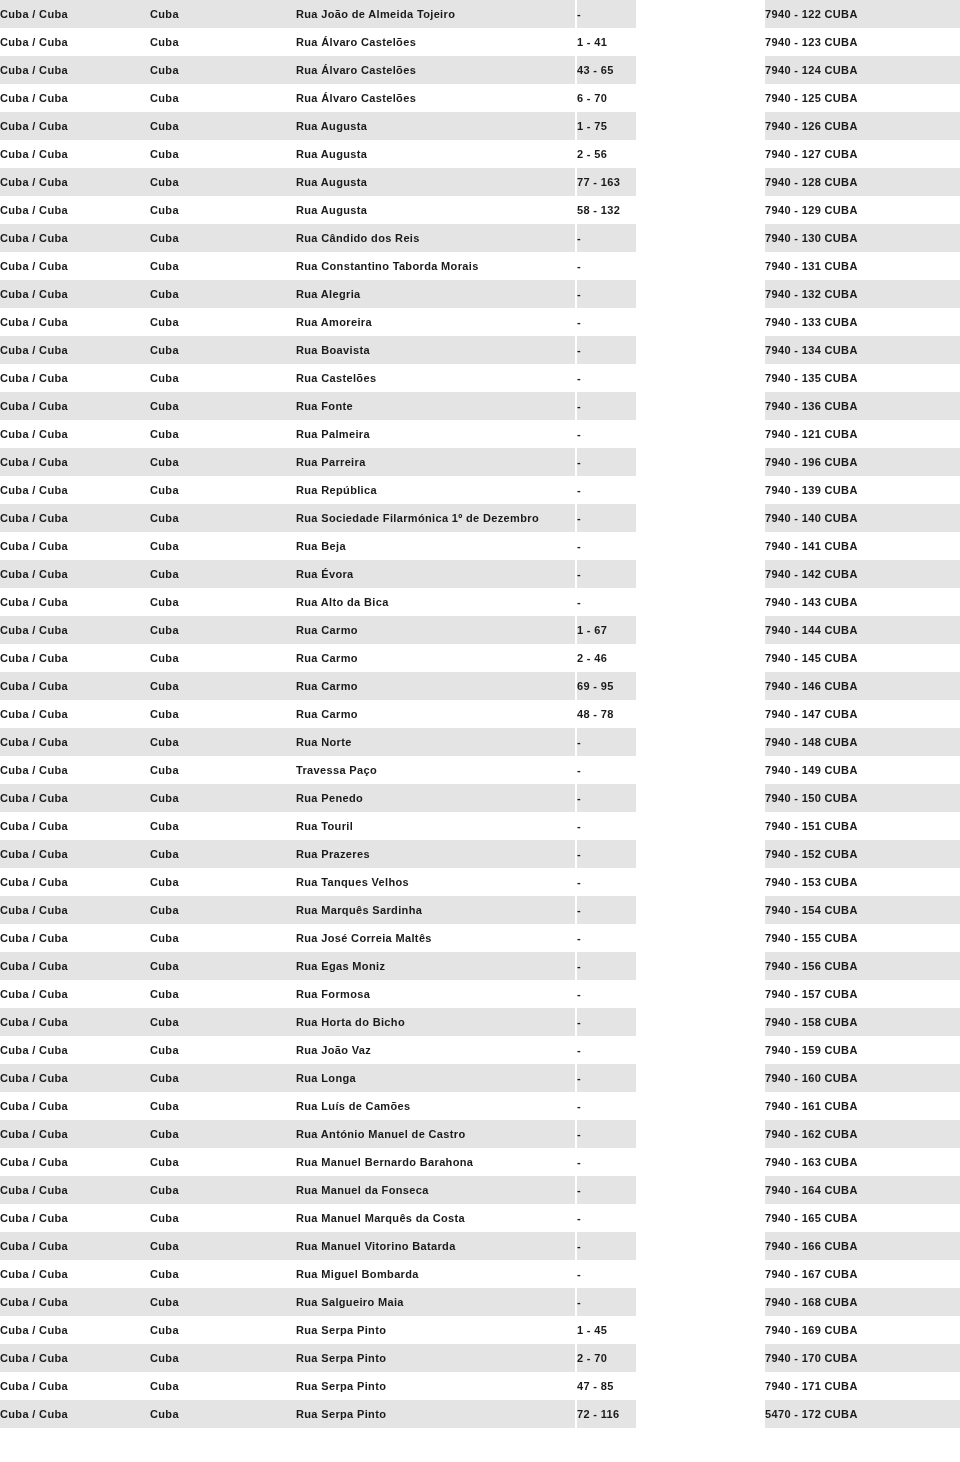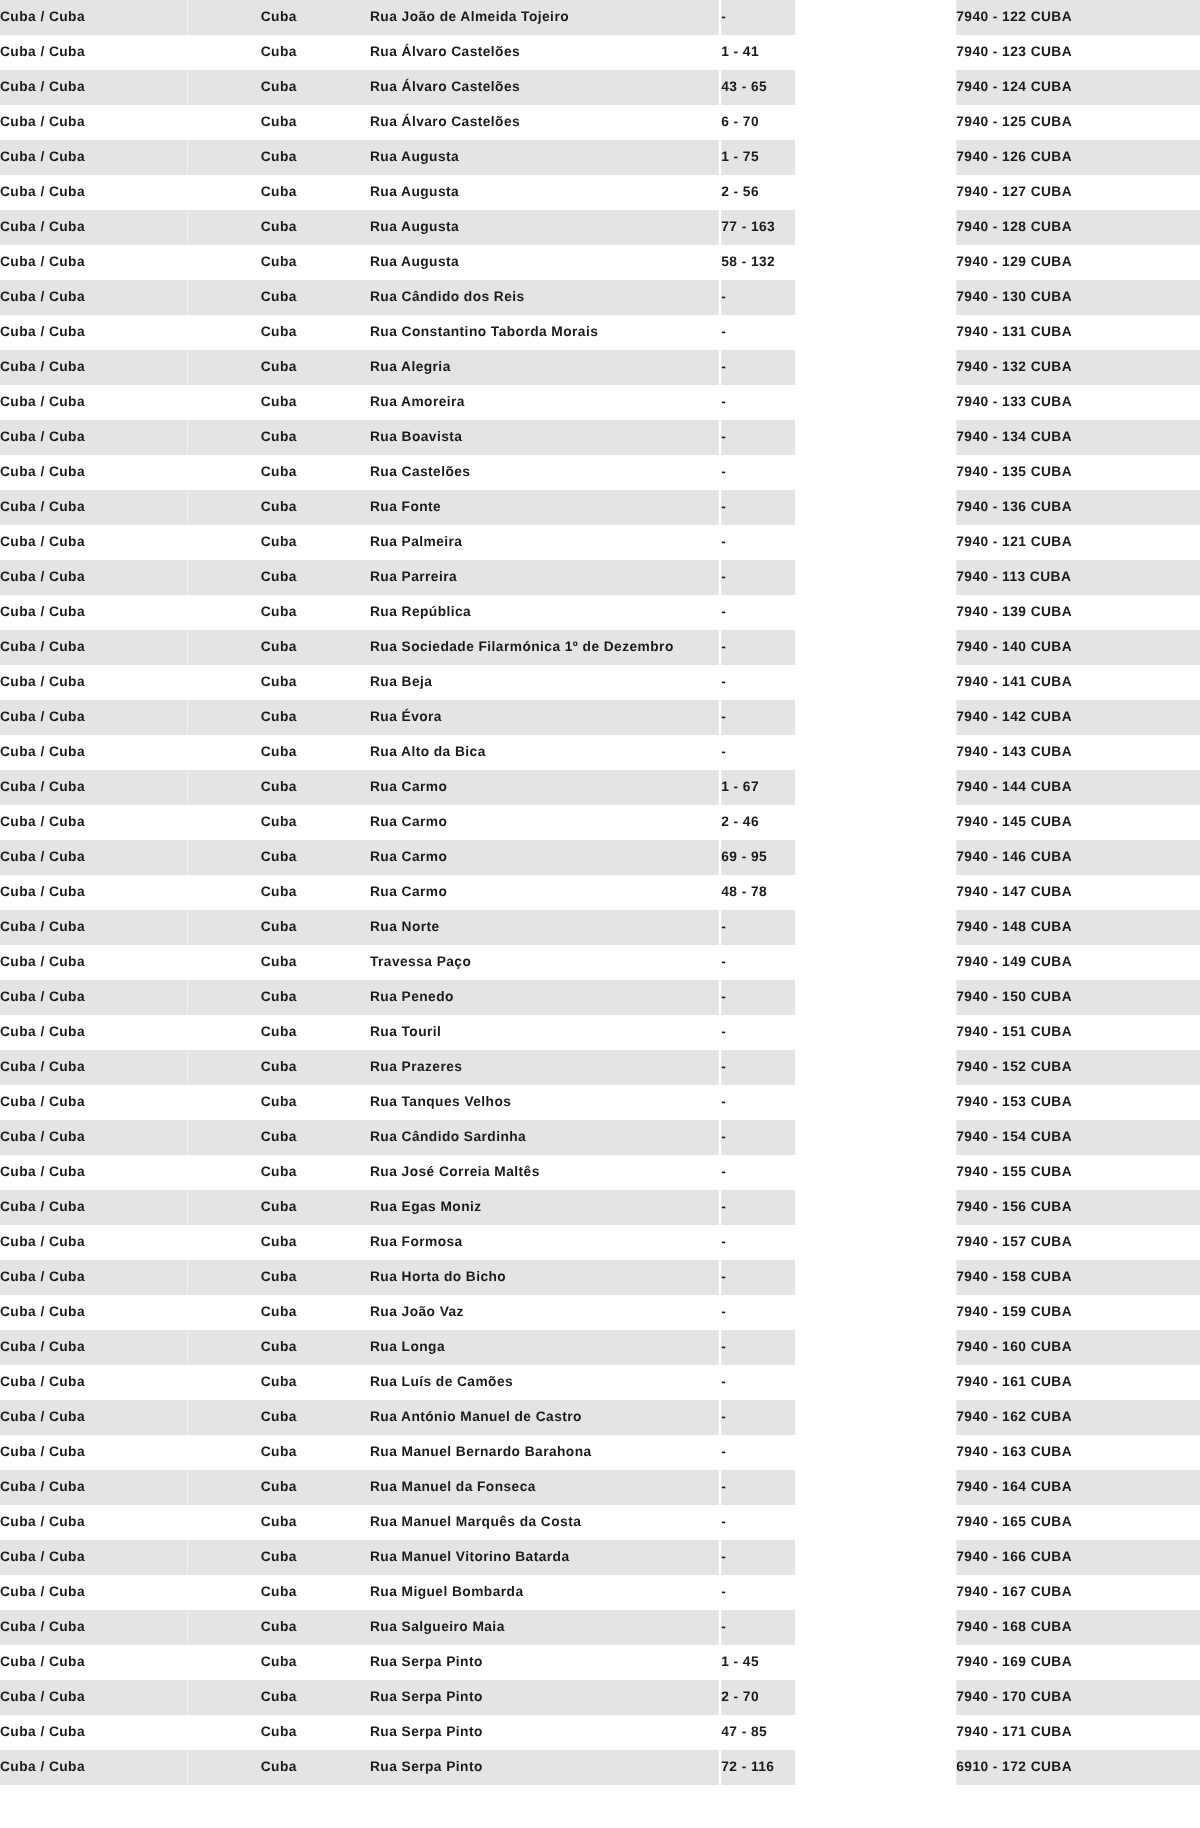--- a/index.html
+++ b/index.html
@@ -30,21 +30,21 @@
   }
   
   col.c-locality   { width: 150px; }
   col.c-parish     { width: 146px; }
   col.c-street     { width: 280px; }
   col.c-numbers    { width: 60px; }
   col.c-spacer     { width: 128px; }
   col.c-postal     { width: 196px; }
 
   td.cell-locality { padding-left: 4px; margin-top: 12px; }
-  td.cell-parish   { padding-left: 2px; text-align: center; }
+  td.cell-parish   { padding-left: 2px; }
   td.cell-street   { padding-left: 4px; padding-right: 14px; }
   td.cell-numbers  { padding-left: 0px; }
   td.cell-spacer   { padding: 0; }
   td.cell-postal   { padding-left: 0px; margin-top: 16px; }
 
   
   tr.row-shaded td.shade { background: #e4e4e4; }
 
   
   td.gutter-left  { border-left: 2px solid #ffffff; }
@@ -394,21 +394,21 @@
         <td class="cell-street shade">
           <span class="street-wrap">Rua Parreira</span>
         </td>
         <td class="cell-numbers shade gutter-left">
           <span class="street-wrap">-</span>
         </td>
         <td class="cell-spacer">
           <span class="street-wrap"></span>
         </td>
         <td class="cell-postal shade gutter-left">
-          <span class="street-wrap">7940 - 113 CUBA</span>
+          <span class="street-wrap">7940 - 196 CUBA</span>
         </td>
       </tr>
       <tr>
         <td class="cell-locality shade">
           <span class="street-wrap">Cuba / Cuba</span>
         </td>
         <td class="cell-parish shade">
           <span class="street-wrap">Cuba</span>
         </td>
         <td class="cell-street shade">
@@ -705,21 +705,21 @@
         </td>
       </tr>
       <tr class="row-shaded">
         <td class="cell-locality shade">
           <span class="street-wrap">Cuba / Cuba</span>
         </td>
         <td class="cell-parish shade">
           <span class="street-wrap">Cuba</span>
         </td>
         <td class="cell-street shade">
-          <span class="street-wrap">Rua Cândido Sardinha</span>
+          <span class="street-wrap">Rua Marquês Sardinha</span>
         </td>
         <td class="cell-numbers shade gutter-left">
           <span class="street-wrap">-</span>
         </td>
         <td class="cell-spacer">
           <span class="street-wrap"></span>
         </td>
         <td class="cell-postal shade gutter-left">
           <span class="street-wrap">7940 - 154 CUBA</span>
         </td>
@@ -1074,17 +1074,17 @@
         <td class="cell-street shade">
           <span class="street-wrap">Rua Serpa Pinto</span>
         </td>
         <td class="cell-numbers shade gutter-left">
           <span class="street-wrap">72 - 116</span>
         </td>
         <td class="cell-spacer">
           <span class="street-wrap"></span>
         </td>
         <td class="cell-postal shade gutter-left">
-          <span class="street-wrap">6910 - 172 CUBA</span>
+          <span class="street-wrap">5470 - 172 CUBA</span>
         </td>
       </tr>
     </tbody>
 </table>
 
 </body></html>

